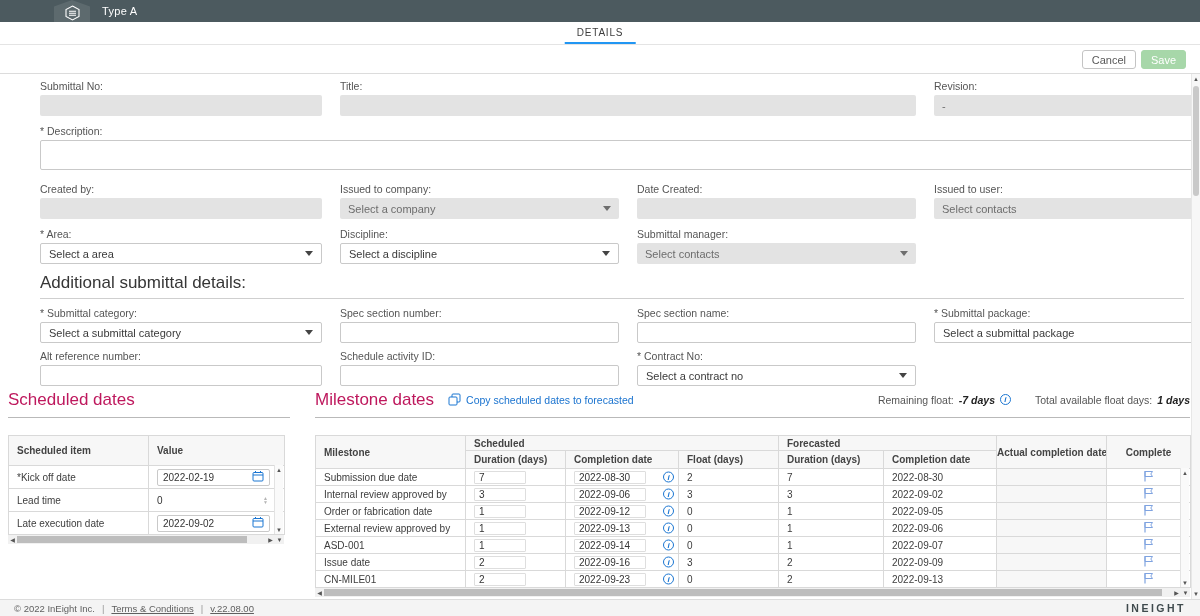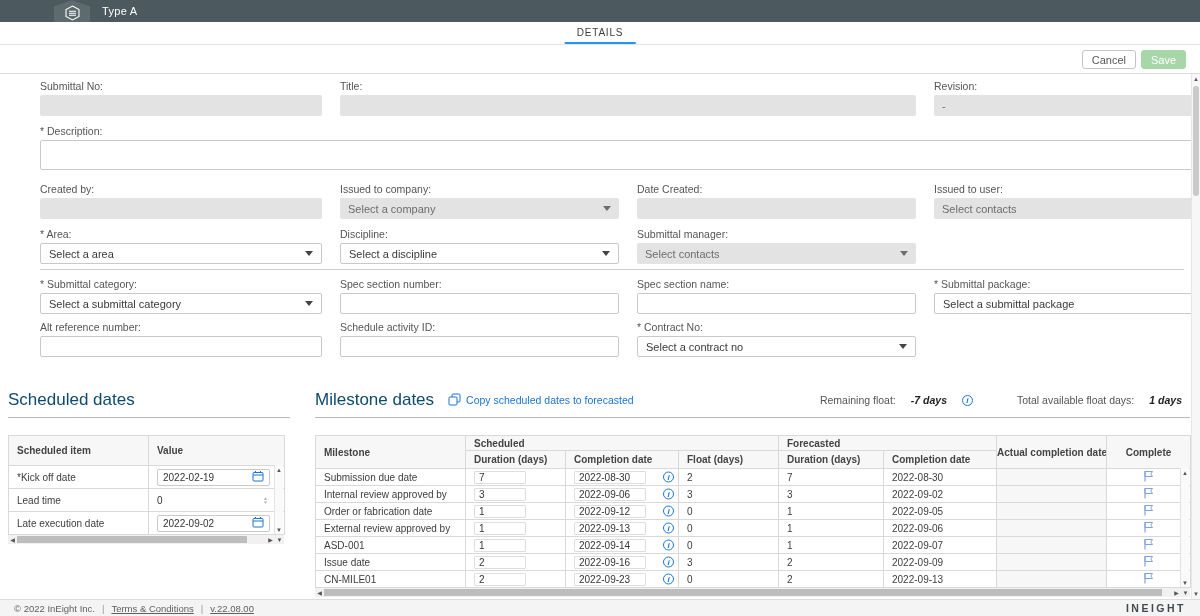--- a/index.html
+++ b/index.html
@@ -42,25 +42,25 @@
   .textarea { height:30px; border:1px solid #c9c9c9; border-radius:2px; position:relative; background:#fff; }
   .resize-handle { position:absolute; right:1px; bottom:1px; width:8px; height:8px;
     background:repeating-linear-gradient(135deg, transparent 0 2px, #9a9a9a 2px 3px); clip-path:polygon(100% 0,100% 100%,0 100%); }
   .section-heading { font-size:17px; color:#363636; font-weight:400; padding-left:8px; margin-top:9px; }
   .heading-rule { border:none; border-top:1px solid #cfcfcf; margin:5px 8px 0 8px; }
 
   
   .tables { position:absolute; left:0; top:390px; width:1192px; }
   .sched-section { position:absolute; left:8px; top:0; width:282px; }
   .mile-section { position:absolute; left:315px; top:0; width:875px; }
-  .tbl-heading { font-size:17px; color:#0c4a6e; font-weight:400; }
+  .tbl-heading { font-size:17px; color:#be185d; font-weight:400; }
   .tbl-rule { border:none; border-top:1px solid #b9b9b9; margin-top:7px; }
   .mile-head-row { display:flex; align-items:center; gap:14px; }
   .copy-link { display:flex; align-items:center; gap:5px; font-size:10.5px; color:#1a73cf; cursor:pointer; }
-  .float-info { position:absolute; right:8px; top:4px; font-size:10.5px; color:#555; display:flex; align-items:center; gap:15px; }
+  .float-info { position:absolute; right:0; top:4px; font-size:10.5px; color:#555; display:flex; align-items:flex-start; gap:5px; }
   .float-info b { color:#222;font-style:italic; }
   .float-gap { width:14px; }
 
   table { border-collapse:collapse; table-layout:fixed; background:#fff; }
   th,td { border:1px solid #d9d9d9; font-size:10px; color:#3d3d3d; padding:0 0 0 8px; text-align:left;
     overflow:hidden; white-space:nowrap; }
   th { background:#f7f7f7; font-weight:bold; color:#444; }
 
   
   .sched-wrap { position:relative; margin-top:17px; width:276px; }
@@ -206,20 +206,21 @@
     </div>
     <div class="field">
       <label>Submittal manager:</label>
       <div class="ctl ctl-disabled sel">
         <span>Select contacts</span>
         <span class="caret caret-dis"></span>
       </div>
     </div>
   </div>
 
+  <h2 class="section-heading">Additional submittal details:</h2>
   <hr class="heading-rule">
 
   <div class="grid r5">
     <div class="field">
       <label>* Submittal category:</label>
       <div class="ctl ctl-enabled sel">
         <span>Select a submittal category</span>
         <span class="caret"></span>
       </div>
     </div>

